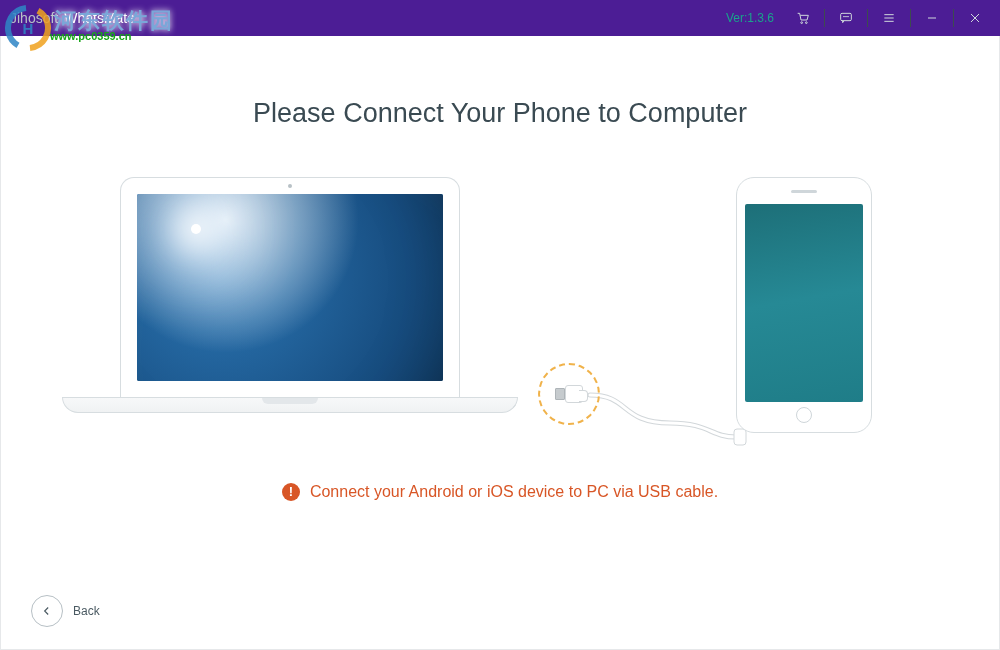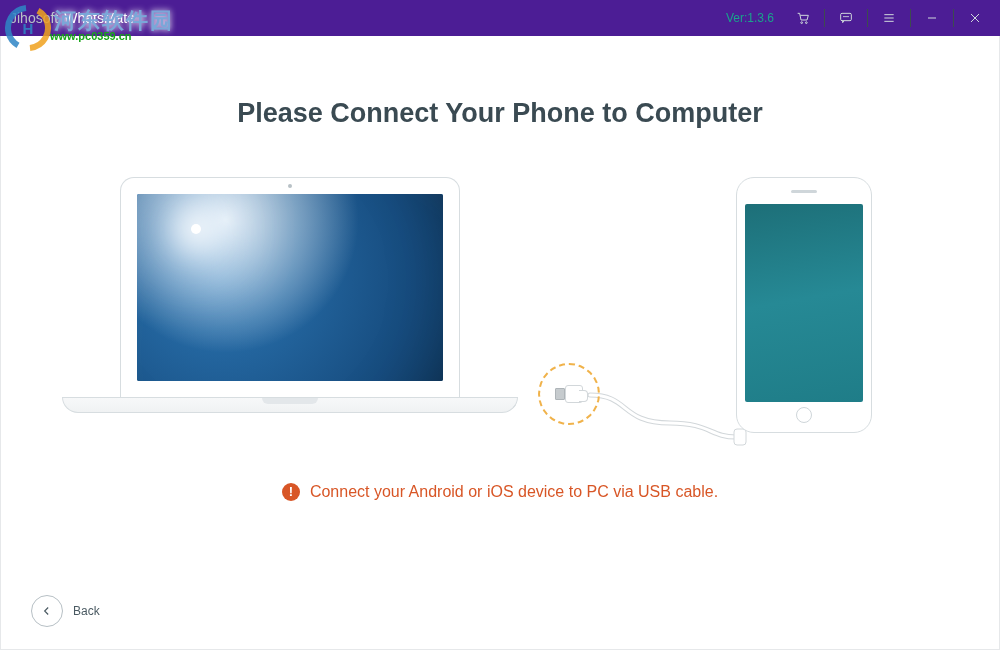--- a/index.html
+++ b/index.html
@@ -66,21 +66,21 @@
       text-align: center;
       position: relative;
       height: calc(100% - 36px);
       border-left: 1px solid #e6e8ea;
       border-right: 1px solid #e6e8ea;
       border-bottom: 1px solid #e6e8ea;
     }
     .main-title {
       font-size: 27px;
       color: #3a4a52;
-      font-weight: 700;
+      font-weight: 400;
     }
 
     .stage {
       position: relative;
       margin: 48px auto 0;
       width: 760px; height: 270px;
     }
 
     
     .laptop {

